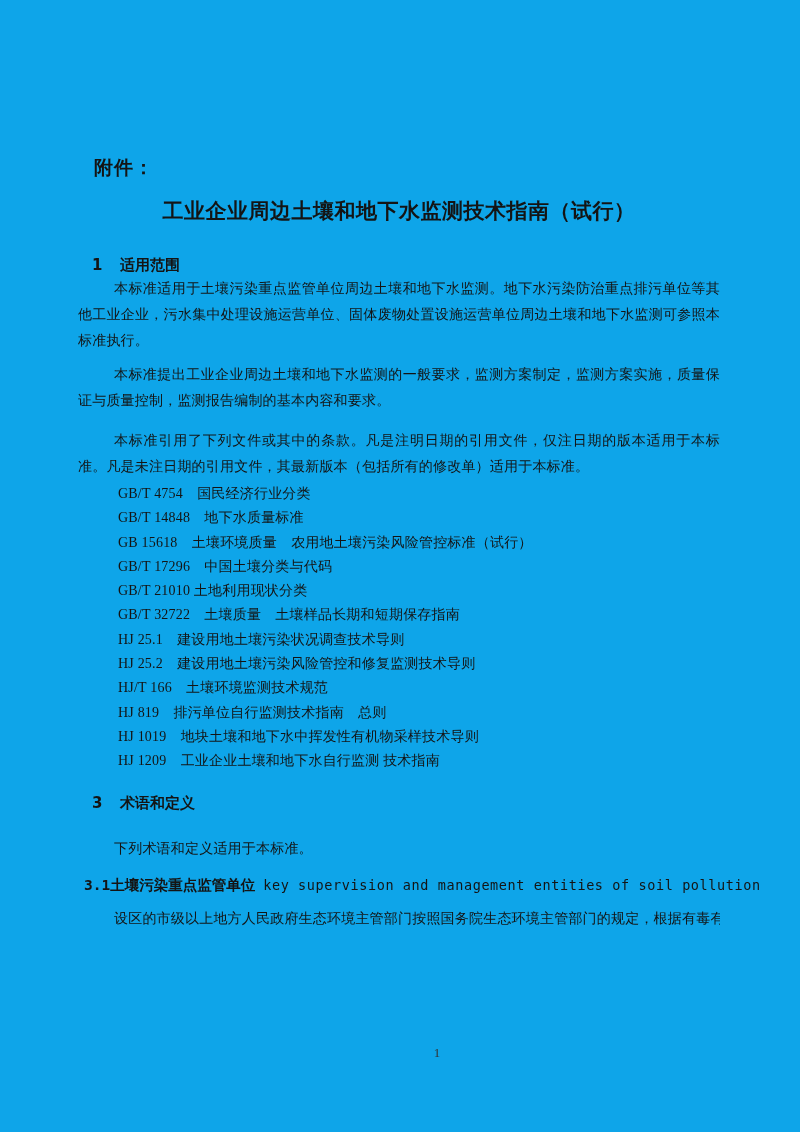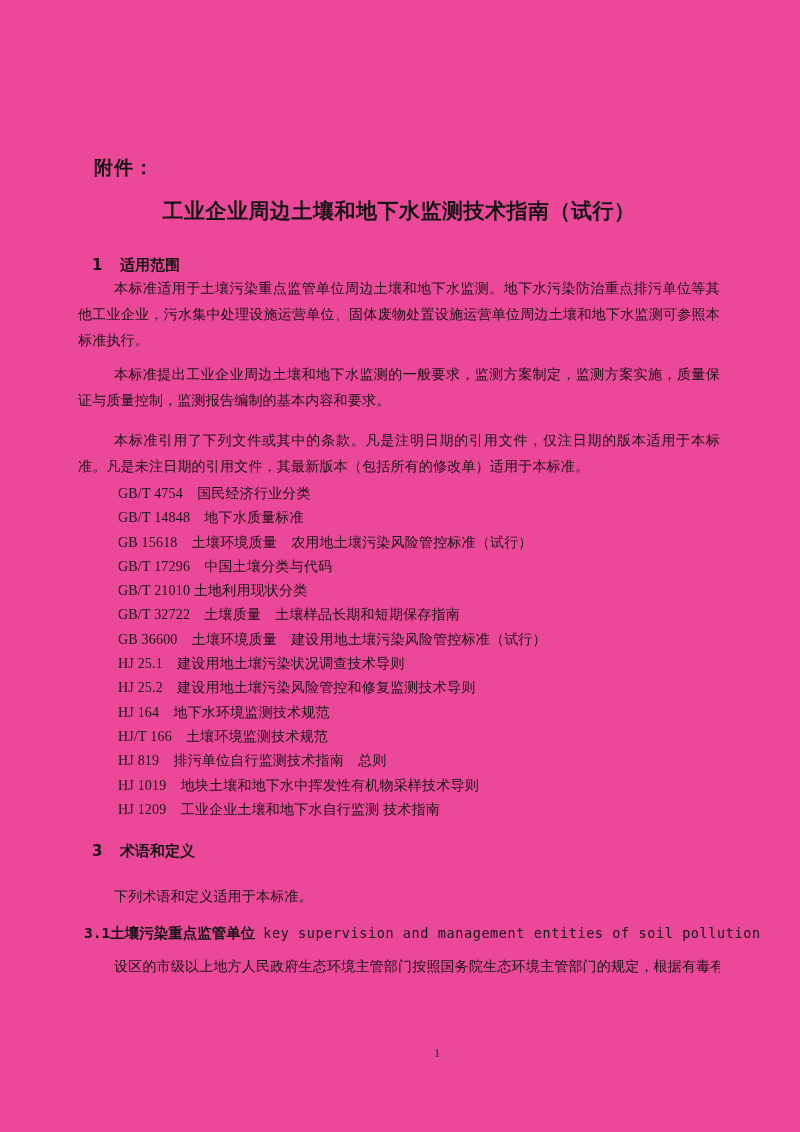--- a/index.html
+++ b/index.html
@@ -4,21 +4,21 @@
 <style>
   html, body {
     margin: 0;
     padding: 0;
     background: #ffffff;
   }
   .page {
     position: relative;
     width: 800px;
     height: 1132px;
-    background: #ec4899;
+    background: #0ea5e9;
     box-sizing: border-box;
     padding: 155px 80px 0 78px;
     overflow: hidden;
     color: #141414;
     font-family: "Liberation Serif", "DejaVu Serif", serif;
   }
   .annex {
     font-family: "DejaVu Sans", "Liberation Sans", sans-serif;
     font-weight: bold;
     font-size: 19px;
@@ -129,24 +129,22 @@
 
   <p class="para mt-p3">本标准引用了下列文件或其中的条款。凡是注明日期的引用文件，仅注日期的版本适用于本标准。凡是未注日期的引用文件，其最新版本（包括所有的修改单）适用于本标准。</p>
 
   <div class="refs">
     <div class="ref-line">GB/T 4754　国民经济行业分类</div>
     <div class="ref-line">GB/T 14848　地下水质量标准</div>
     <div class="ref-line">GB 15618　土壤环境质量　农用地土壤污染风险管控标准（试行）</div>
     <div class="ref-line">GB/T 17296　中国土壤分类与代码</div>
     <div class="ref-line">GB/T 21010 土地利用现状分类</div>
     <div class="ref-line">GB/T 32722　土壤质量　土壤样品长期和短期保存指南</div>
-    <div class="ref-line">GB 36600　土壤环境质量　建设用地土壤污染风险管控标准（试行）</div>
     <div class="ref-line">HJ 25.1　建设用地土壤污染状况调查技术导则</div>
     <div class="ref-line">HJ 25.2　建设用地土壤污染风险管控和修复监测技术导则</div>
-    <div class="ref-line">HJ 164　地下水环境监测技术规范</div>
     <div class="ref-line">HJ/T 166　土壤环境监测技术规范</div>
     <div class="ref-line">HJ 819　排污单位自行监测技术指南　总则</div>
     <div class="ref-line">HJ 1019　地块土壤和地下水中挥发性有机物采样技术导则</div>
     <div class="ref-line">HJ 1209　工业企业土壤和地下水自行监测 技术指南</div>
   </div>
 
   <div class="sec-heading mt-h3">
     <span class="sec-num">3</span><span class="sec-title">术语和定义</span>
   </div>
 

